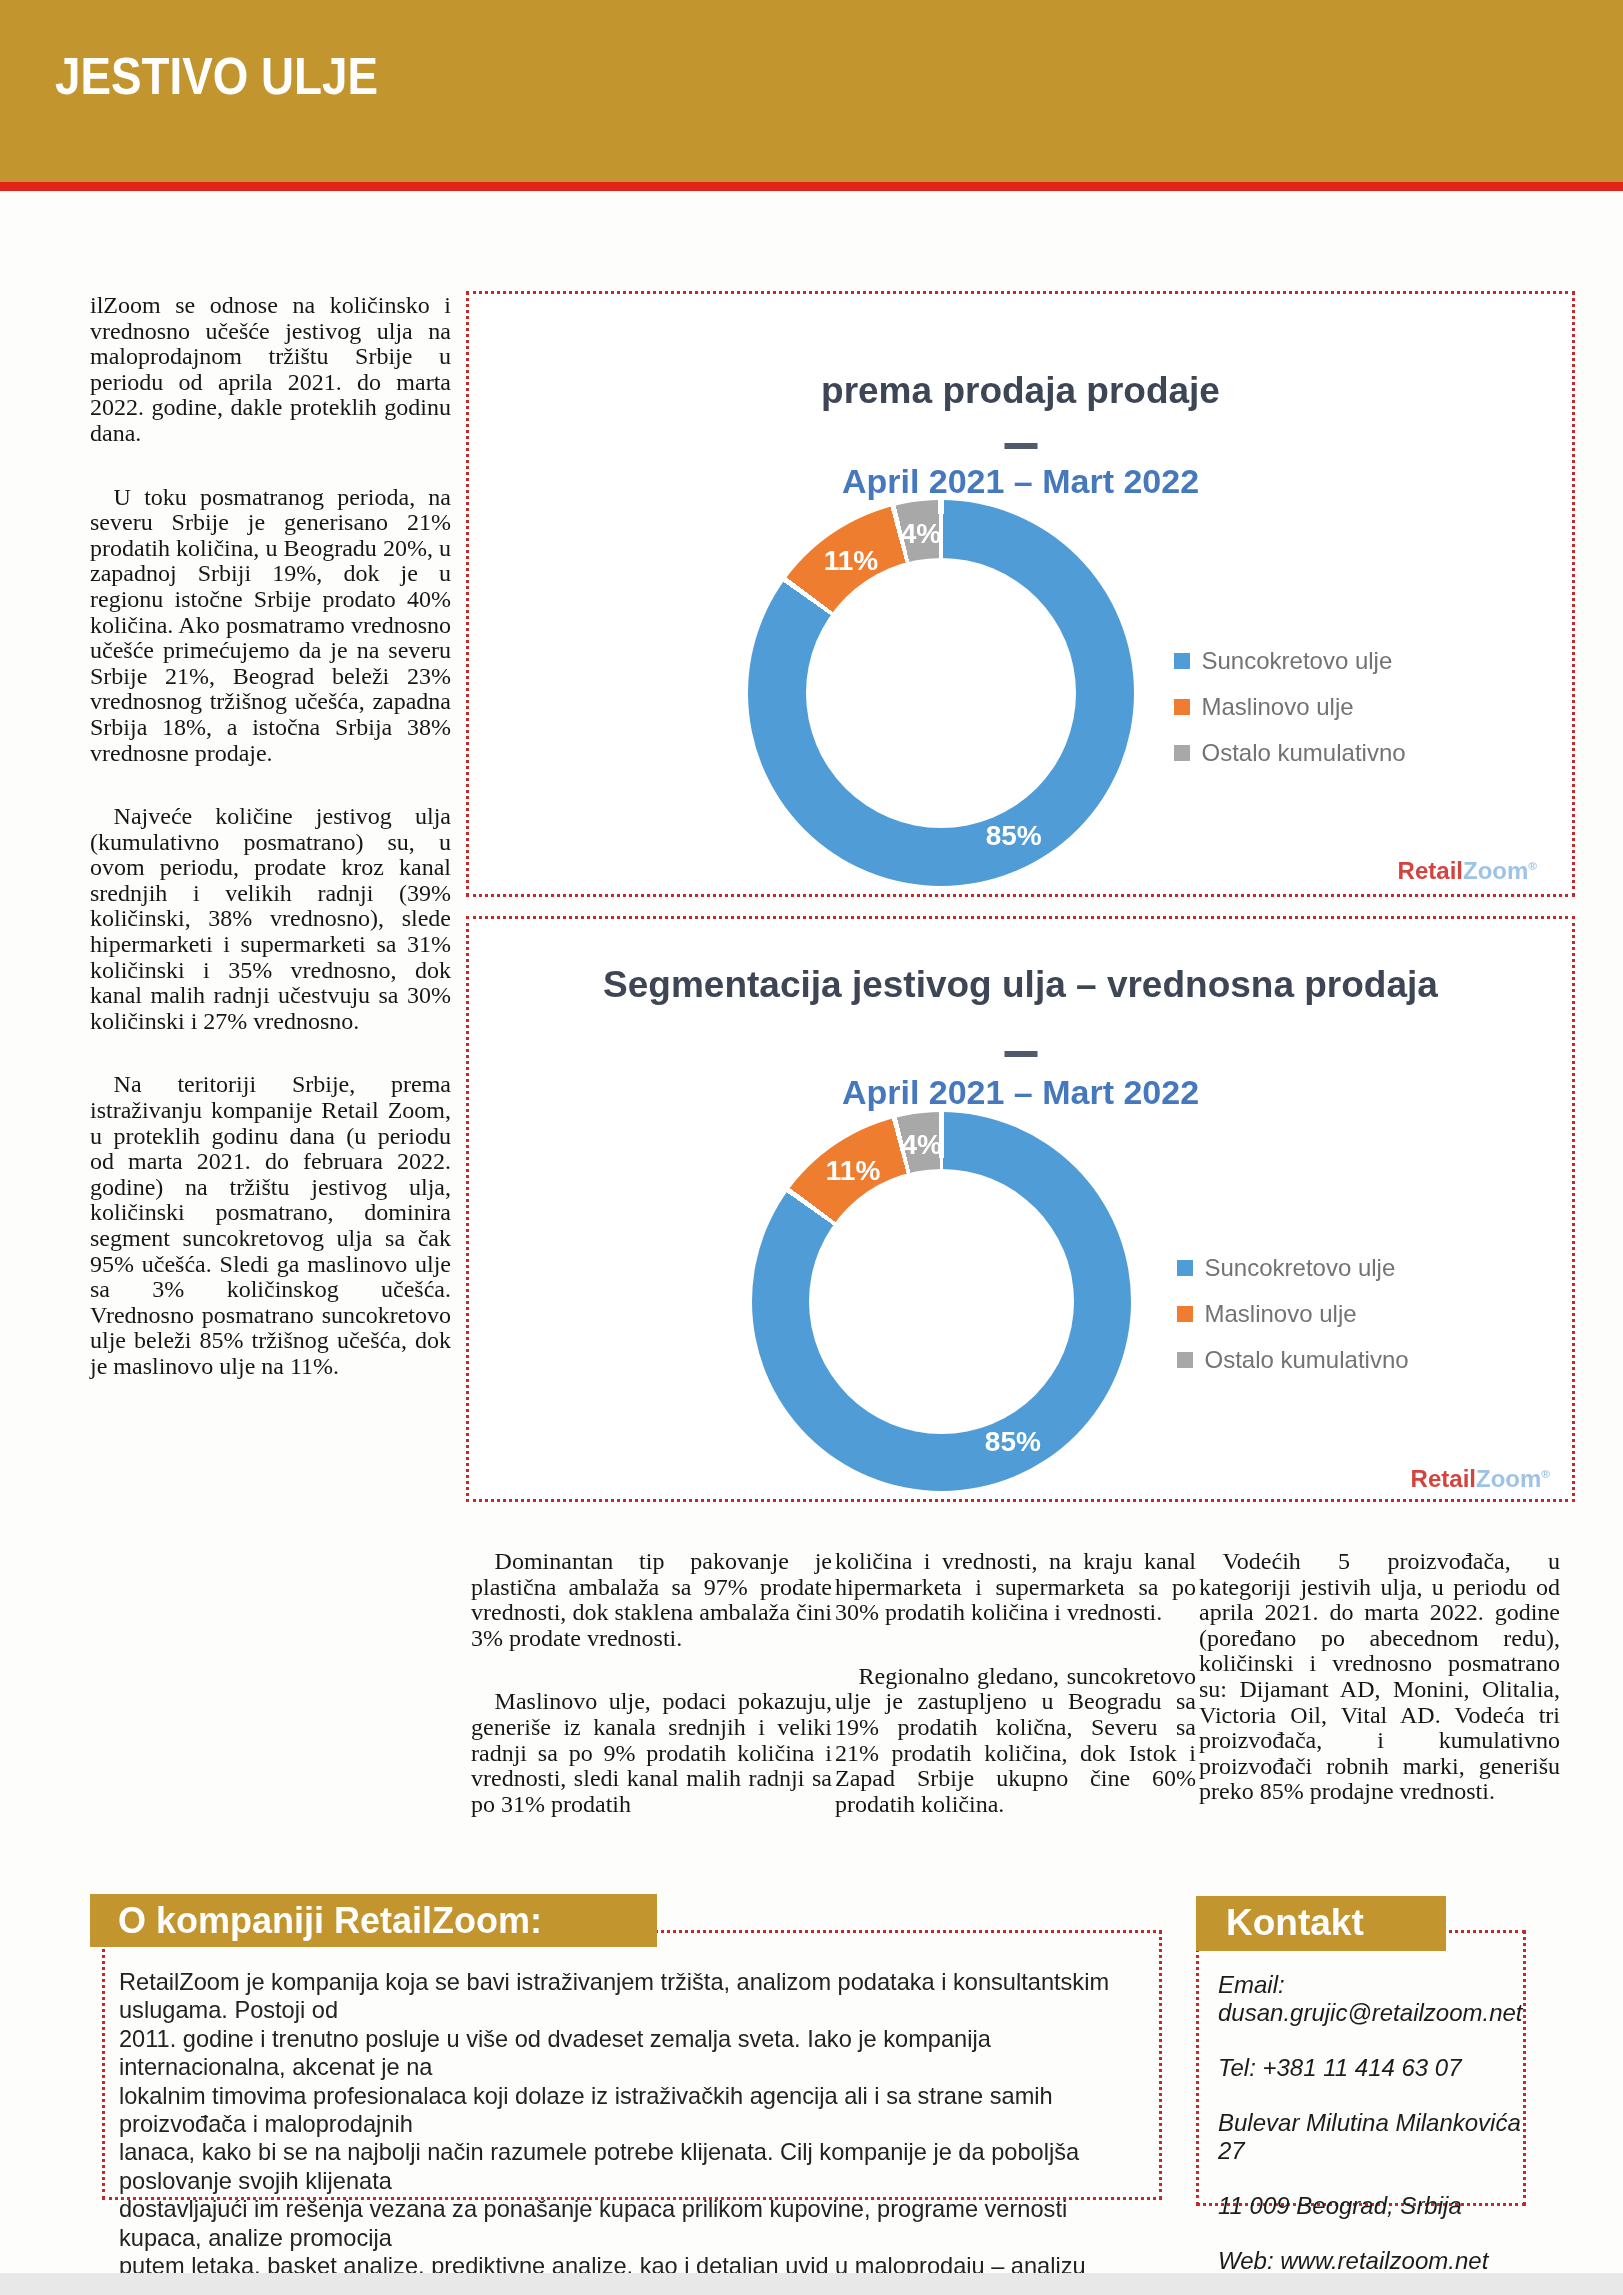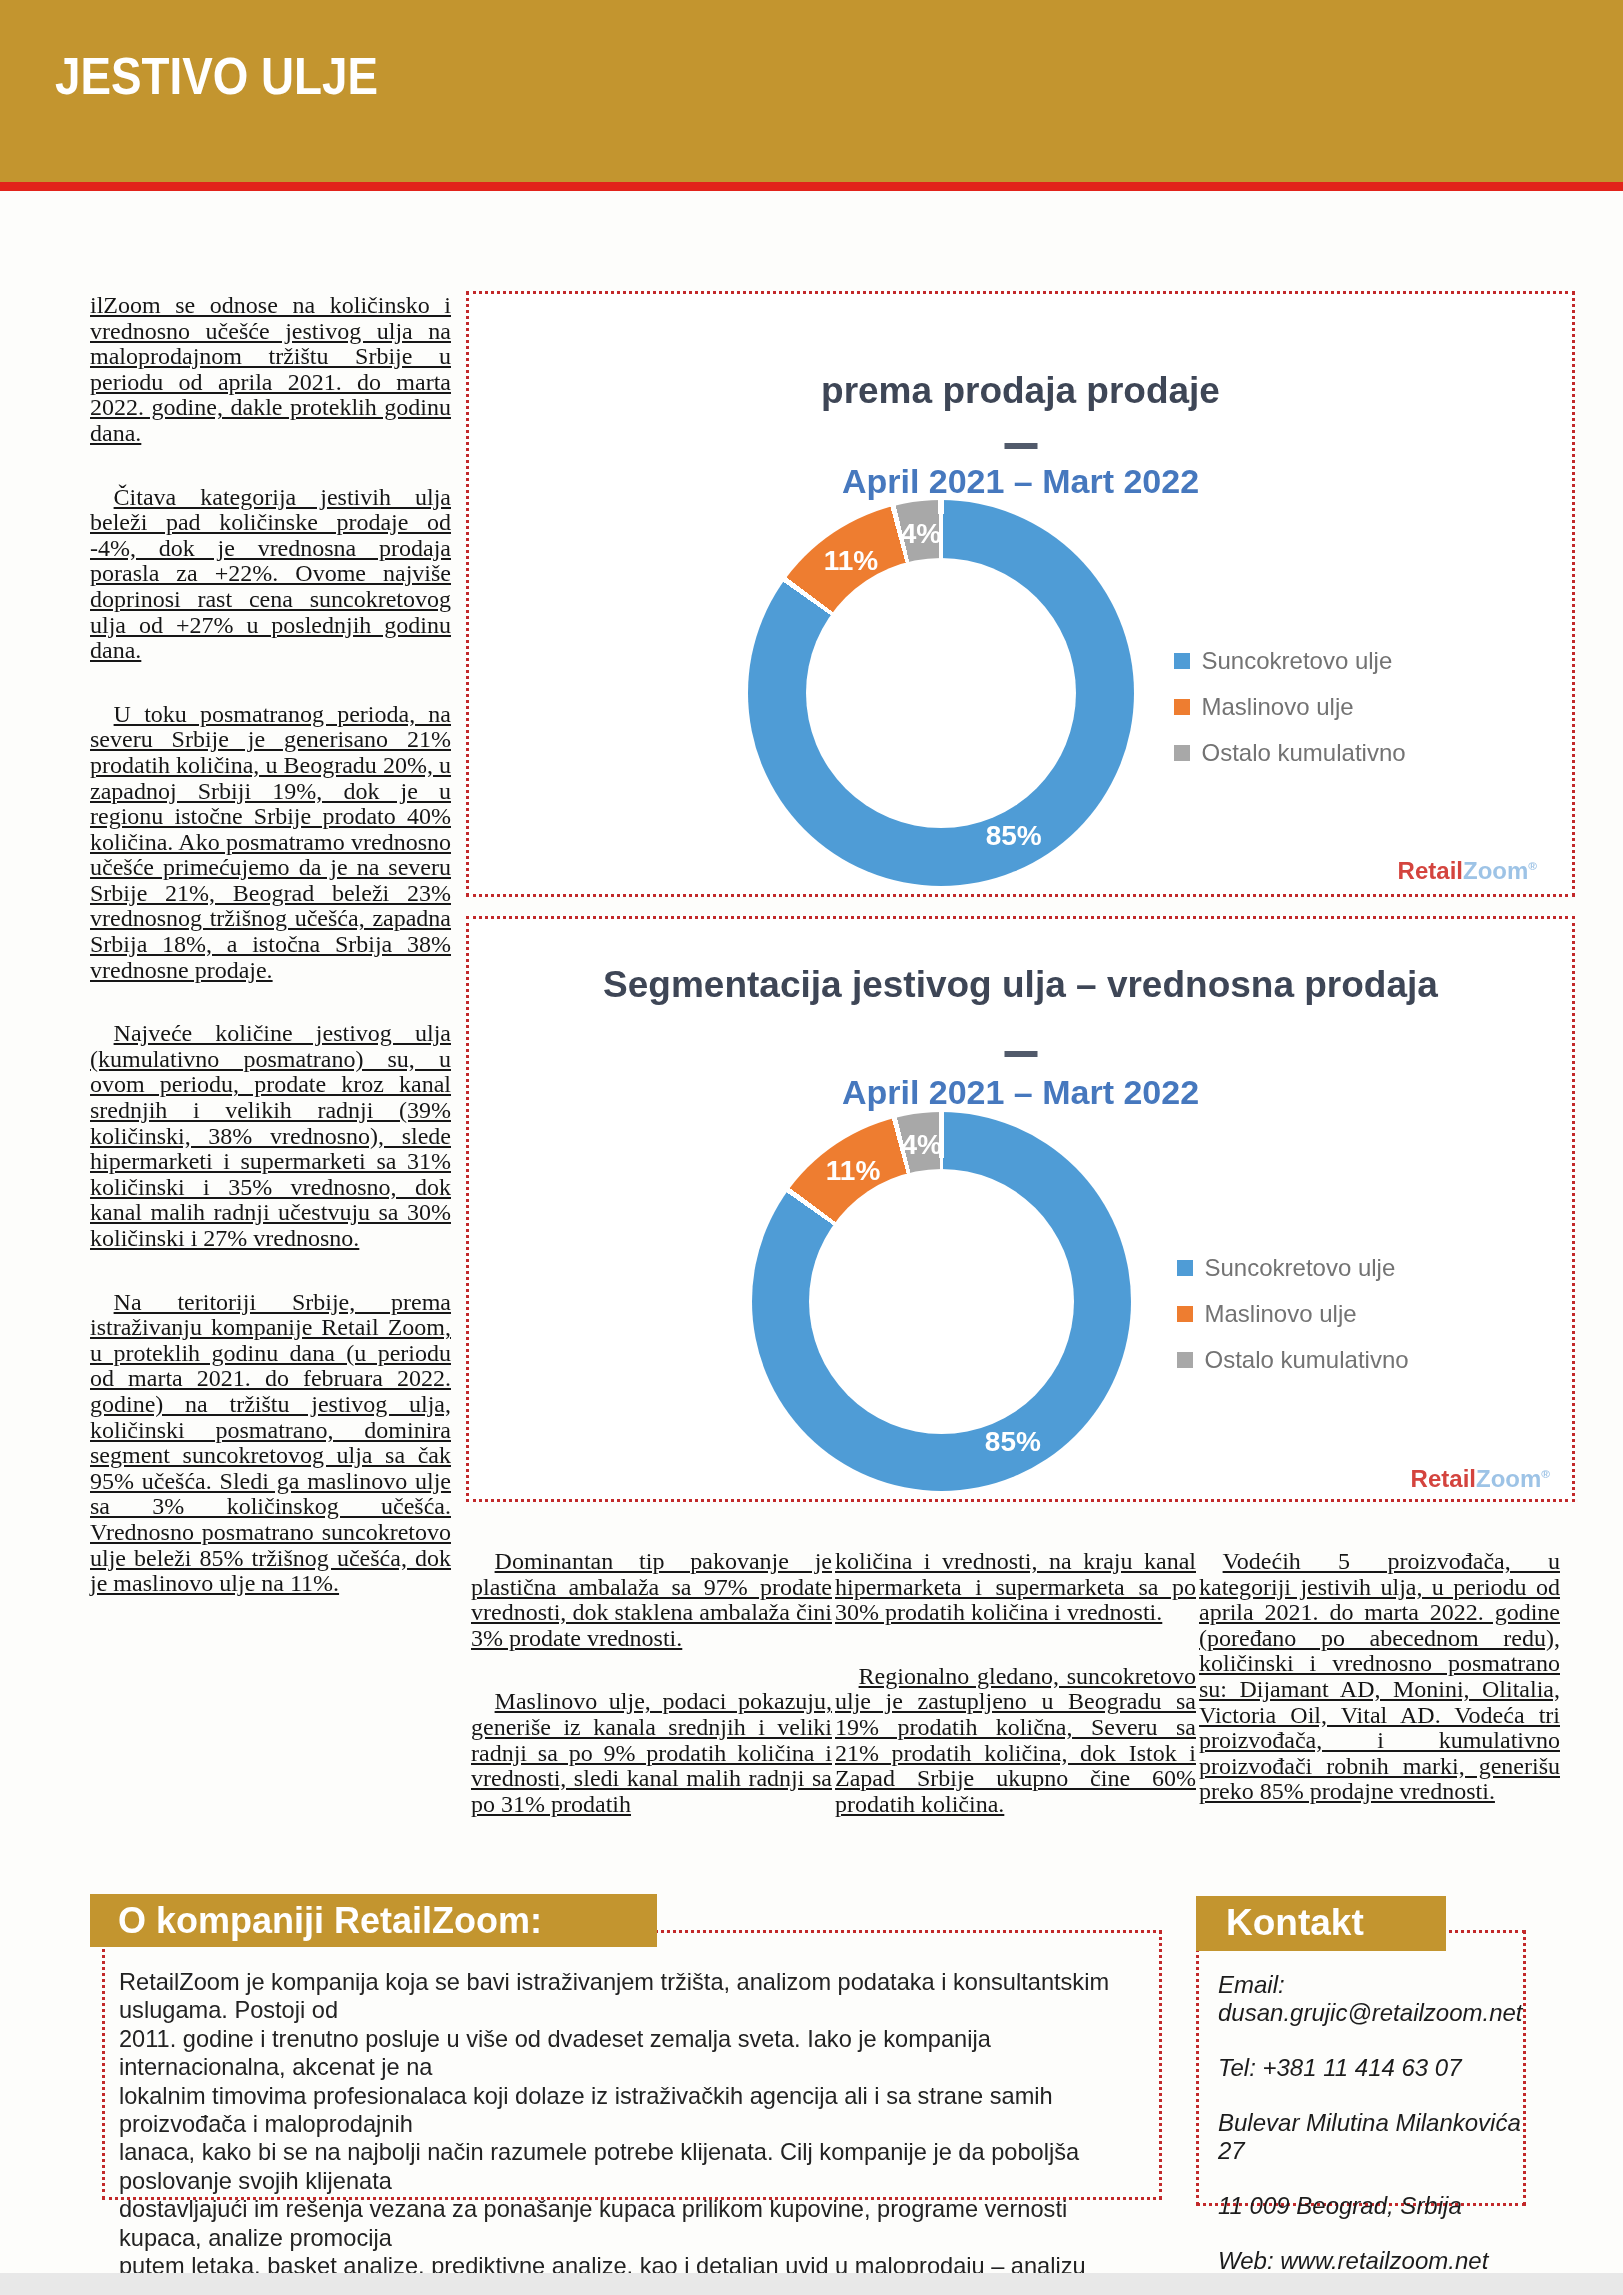--- a/index.html
+++ b/index.html
@@ -12,21 +12,21 @@
   .masthead { position:absolute; left:0; top:0; width:100%; height:182px; background:var(--gold); }
   .masthead h1 {
     position:absolute; left:55px; top:46px; margin:0;
     font-family:"Liberation Sans", sans-serif; font-weight:bold;
     font-size:52px; color:#ffffff; letter-spacing:0px;
     transform:scaleX(.88); transform-origin:left center; white-space:nowrap;
   }
   .red-rule { position:absolute; left:0; top:182px; width:100%; height:8.6px; background:var(--stripe-red); }
 
   
-  .textcol { position:absolute; width:361px; font-size:24px; line-height:25.6px; text-align:justify;text-decoration:underline; }
+  .textcol { position:absolute; width:361px; font-size:24px; line-height:25.6px; text-align:justify; }
   .textcol p { margin:0 0 38px 0; }
   .textcol p.p-ind { text-indent:23.6px; }
   #col1 { left:90px; top:293px; }
   #col2 { left:471px; top:1549px; }
   #col3 { left:835px; top:1549px; }
   #col4 { left:1199px; top:1549px; }
 
   
   .chart-box {
     position:absolute; left:466px; width:1109px; background:#ffffff;
@@ -119,21 +119,20 @@
 
 <div class="page">
 
   <header class="masthead">
     <h1>JESTIVO ULJE</h1>
   </header>
   <div class="red-rule"></div>
 
   <section class="textcol" id="col1">
     <p>ilZoom se odnose na količinsko i vrednosno učešće jestivog ulja na maloprodajnom tržištu Srbije u periodu od aprila 2021. do marta 2022. godine, dakle proteklih godinu dana.</p>
-    <p class="p-ind">Čitava kategorija jestivih ulja beleži pad količinske prodaje od -4%, dok je vrednosna prodaja porasla za +22%. Ovome najviše doprinosi rast cena suncokretovog ulja od +27% u poslednjih godinu dana.</p>
     <p class="p-ind">U toku posmatranog perioda, na severu Srbije je generisano 21% prodatih količina, u Beogradu 20%, u zapadnoj Srbiji 19%, dok je u regionu istočne Srbije prodato 40% količina. Ako posmatramo vrednosno učešće primećujemo da je na severu Srbije 21%, Beograd beleži 23% vrednosnog tržišnog učešća, zapadna Srbija 18%, a istočna Srbija 38% vrednosne prodaje.</p>
     <p class="p-ind">Najveće količine jestivog ulja (kumulativno posmatrano) su, u ovom periodu, prodate kroz kanal srednjih i velikih radnji (39% količinski, 38% vrednosno), slede hipermarketi i supermarketi sa 31% količinski i 35% vrednosno, dok kanal malih radnji učestvuju sa 30% količinski i 27% vrednosno.</p>
     <p class="p-ind">Na teritoriji Srbije, prema istraživanju kompanije Retail Zoom, u proteklih godinu dana (u periodu od marta 2021. do februara 2022. godine) na tržištu jestivog ulja, količinski posmatrano, dominira segment suncokretovog ulja sa čak 95% učešća. Sledi ga maslinovo ulje sa 3% količinskog učešća. Vrednosno posmatrano suncokretovo ulje beleži 85% tržišnog učešća, dok je maslinovo ulje na 11%.</p>
   </section>
 
   <section class="chart-box" id="chart-box-1">
     <h2 class="chart-title">
       <br>
       <span>prema prodaja prodaje</span>
     </h2>

